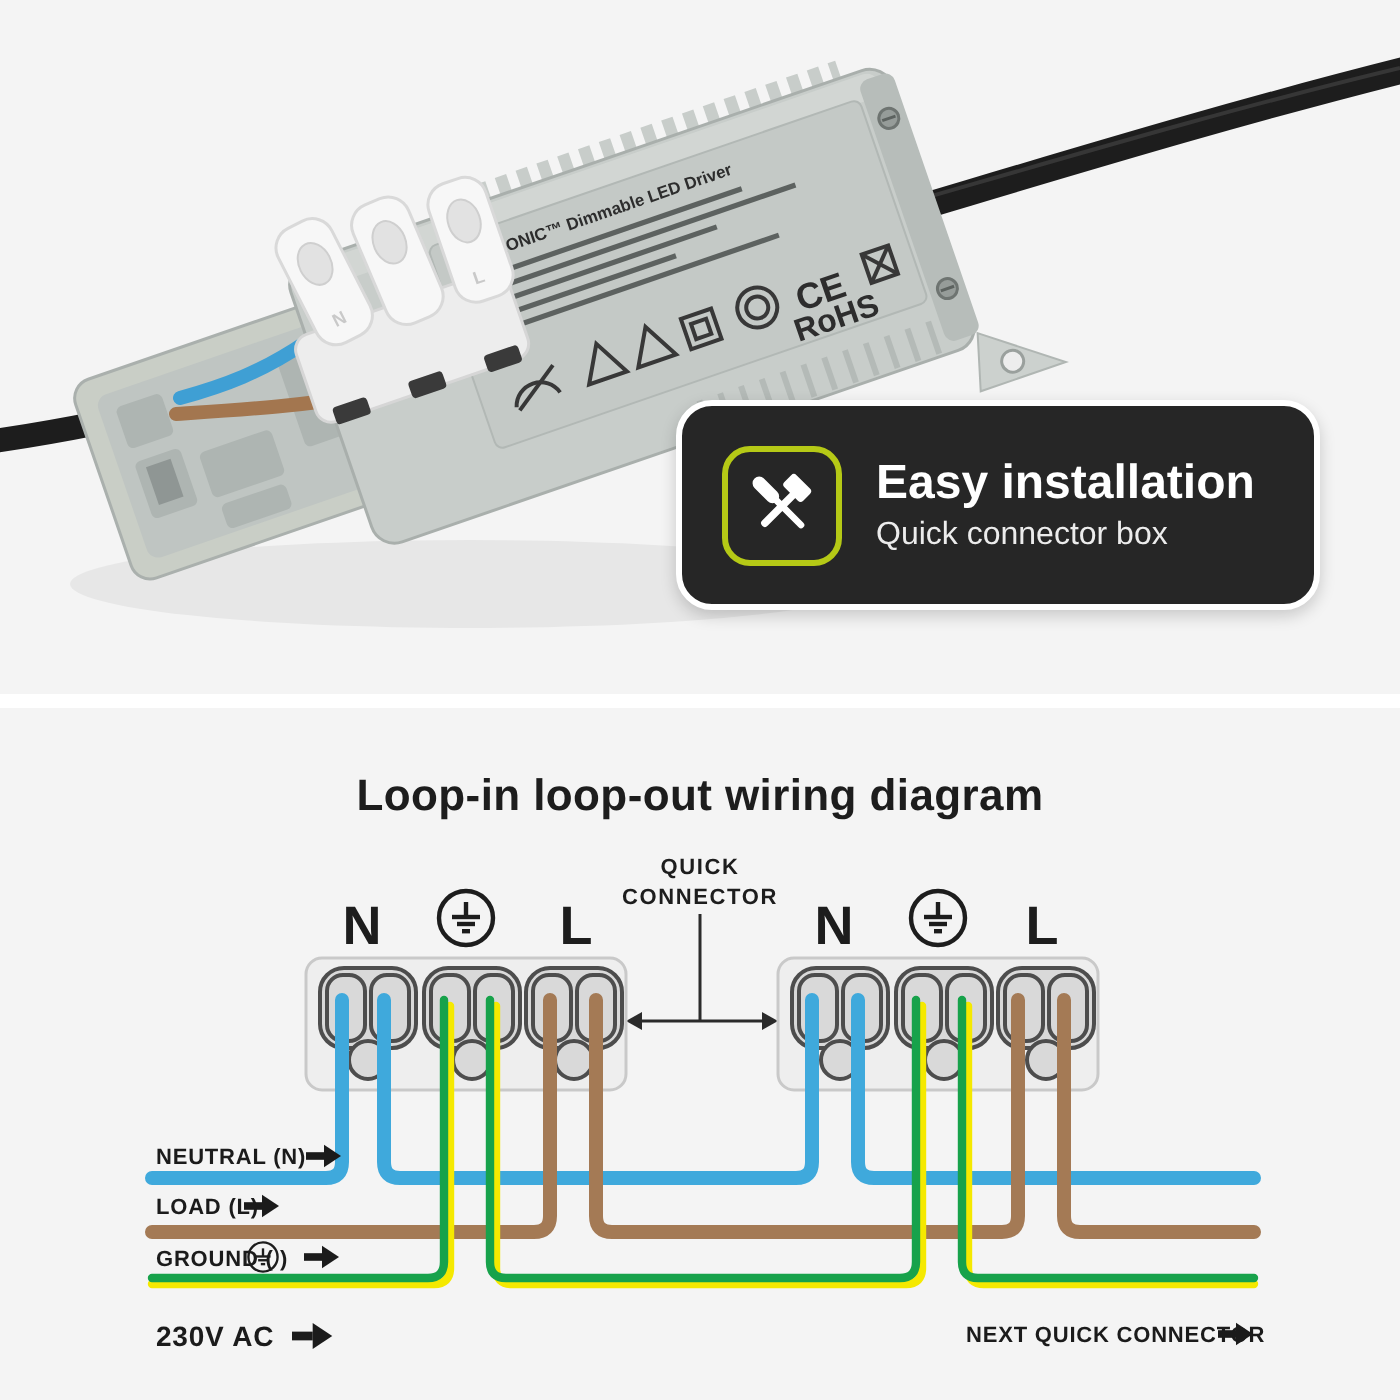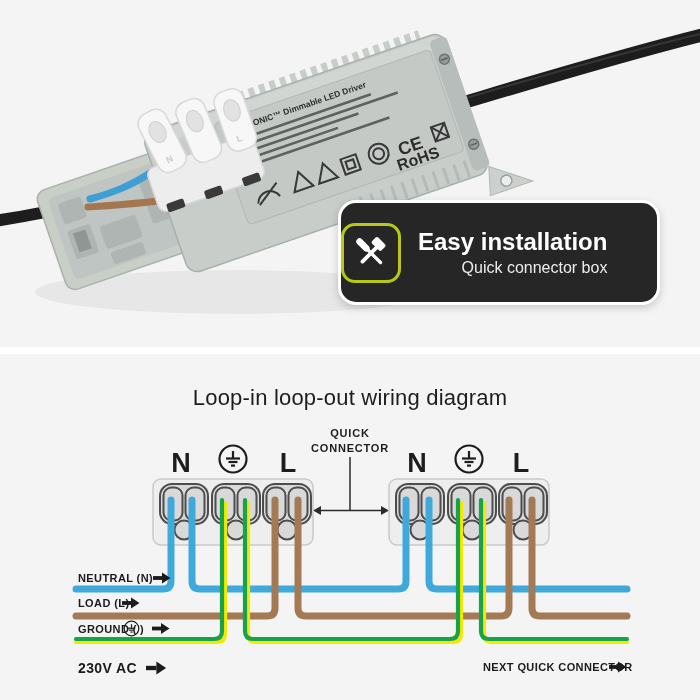--- a/index.html
+++ b/index.html
@@ -6,31 +6,31 @@
   .page{position:relative;width:700px;height:700px;overflow:hidden;background:#fff;
         font-family:"Liberation Sans", sans-serif;}
   .photo-section{position:relative;width:700px;height:347px;background:#f4f4f4;}
   .divider{width:700px;height:7px;background:#ffffff;}
   .diagram-section{position:relative;width:700px;height:346px;background:#f4f4f4;}
   .photo-svg,.diagram-svg{position:absolute;left:0;top:0;display:block;}
 
   
   .badge{position:absolute;left:338px;top:200px;width:322px;height:105px;
          border-radius:18px;border:3px solid #ffffff;box-sizing:border-box;
-         display:flex;align-items:center;gap:17px;
-         box-shadow:0 3px 8px rgba(0,0,0,0.18);text-align:right;}
+         display:flex;align-items:center;padding-left:20px;gap:17px;
+         box-shadow:0 3px 8px rgba(0,0,0,0.18);}
   .badge-icon{width:60px;height:60px;border-radius:14px;box-sizing:border-box;
               display:flex;align-items:center;justify-content:center;flex:0 0 auto;}
   .badge-text{display:flex;flex-direction:column;justify-content:center;}
   .badge-title{color:#ffffff;font-size:24px;font-weight:bold;line-height:1.15;}
   .badge-sub{color:#ececec;font-size:16px;font-weight:400;line-height:1.2;margin-top:3px;}
 
   
   .diagram-title{position:absolute;top:31px;left:0;width:700px;margin:0;text-align:center;
-                 font-size:22px;font-weight:normal;color:#1d1d1d;letter-spacing:0.2px;}
+                 font-size:22px;font-weight:bold;color:#1d1d1d;letter-spacing:0.2px;}
   .t-callout{font-size:11px;font-weight:bold;fill:#1d1d1d;letter-spacing:0.8px;text-anchor:middle;}
   .t-terminal{font-size:27px;font-weight:bold;fill:#1d1d1d;text-anchor:middle;}
   .t-wire-label{font-size:11px;font-weight:bold;fill:#1b1b1b;letter-spacing:0.4px;}
   .t-source{font-size:14px;font-weight:bold;fill:#1b1b1b;letter-spacing:0.4px;}
   .t-device{fill:#2d2d2d;font-weight:bold;}
   svg text{font-family:"Liberation Sans", sans-serif;}
 </style>
 </head>
 <body>
 

